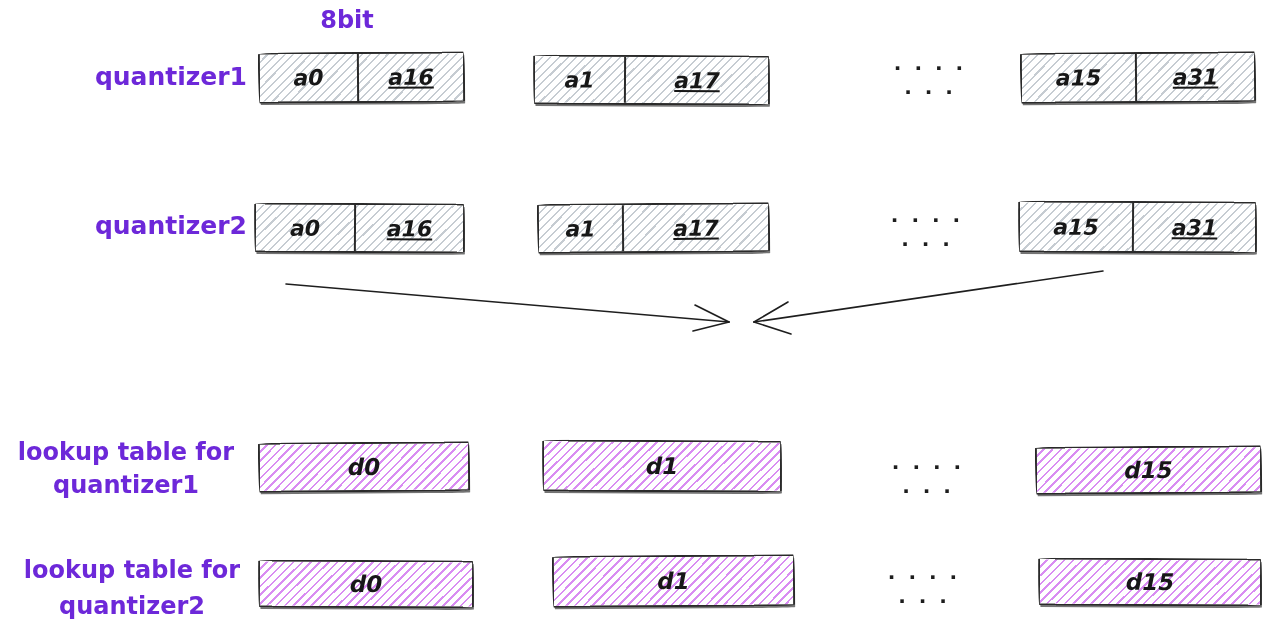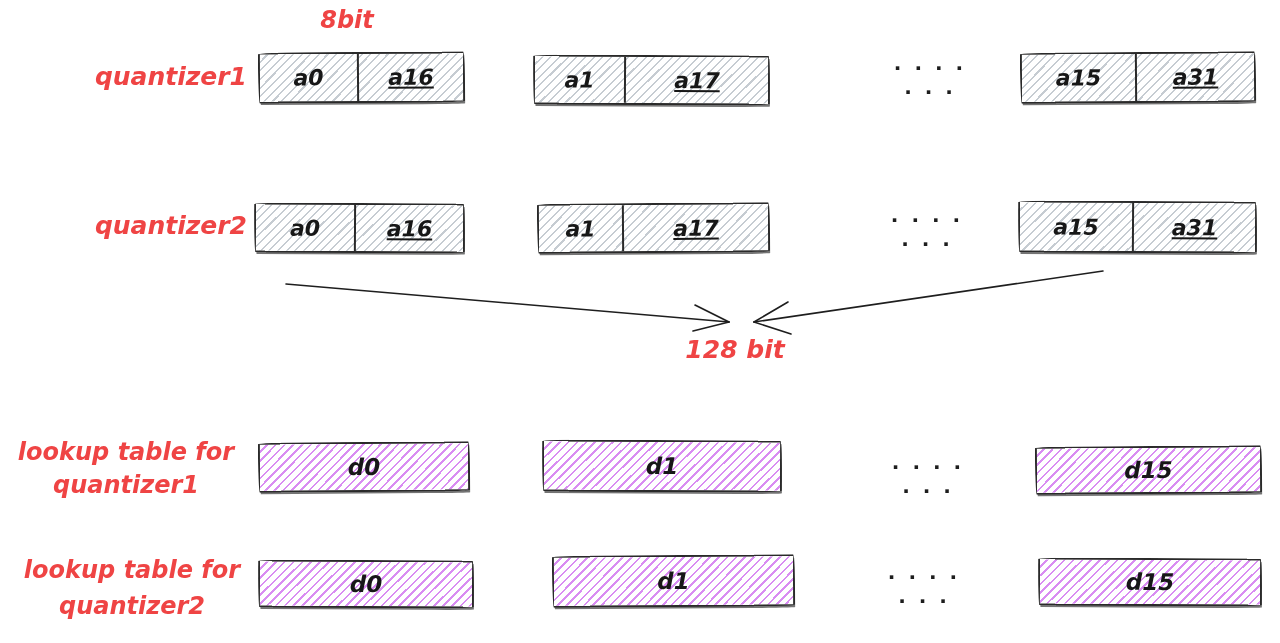--- a/index.html
+++ b/index.html
@@ -1,20 +1,20 @@
 <!DOCTYPE html>
 <html><head>
 <meta charset="utf-8">
 <style>
   html,body{margin:0;padding:0;background:#ffffff;}
   .canvas{
     position:relative;width:1280px;height:643px;background:#ffffff;overflow:hidden;
     font-family:"DejaVu Sans","Liberation Sans",sans-serif;color:#1d1d1d;
   }
-  .lbl{position:absolute;font-weight:700;color:#ef4444;white-space:nowrap;font-style:italic;}
+  .lbl{position:absolute;font-weight:700;color:#6d28d9;white-space:nowrap;}
   .lbl.center{text-align:center;}
   .lbl.right{text-align:right;}
 
   
   .sbox{
     position:absolute;
     border:2.2px solid #2a2a2a;
     border-radius:255px 9px 225px 9px / 9px 225px 9px 255px;
     box-shadow:1px 2.5px 0 -1px rgba(42,42,42,0.65);
     display:flex;align-items:stretch;
@@ -95,21 +95,20 @@
     <div class="cell second" style="flex:1;">a17</div>
   </div>
 
   <div class="dots" style="left:885px;top:208px;width:84px;">· · · · · · ·</div>
 
   <div class="sbox gray r2" style="left:1018px;top:201px;width:239px;height:52px;">
     <div class="cell" style="width:112px;">a15</div>
     <div class="cell second" style="flex:1;">a31</div>
   </div>
 
-  <div class="lbl center" style="left:675px;top:335px;width:120px;font-size:25px;">128 bit</div>
 
   <div class="lbl center" style="left:12px;top:438px;width:228px;font-size:24px;">lookup table for</div>
   <div class="lbl center" style="left:12px;top:471px;width:228px;font-size:24px;">quantizer1</div>
 
   <div class="sbox purple r1" style="left:258px;top:442px;width:212px;height:50px;">
     <div class="single" style="flex:1;">d0</div>
   </div>
 
   <div class="sbox purple r2" style="left:542px;top:440px;width:240px;height:52px;">
     <div class="single" style="flex:1;">d1</div>

